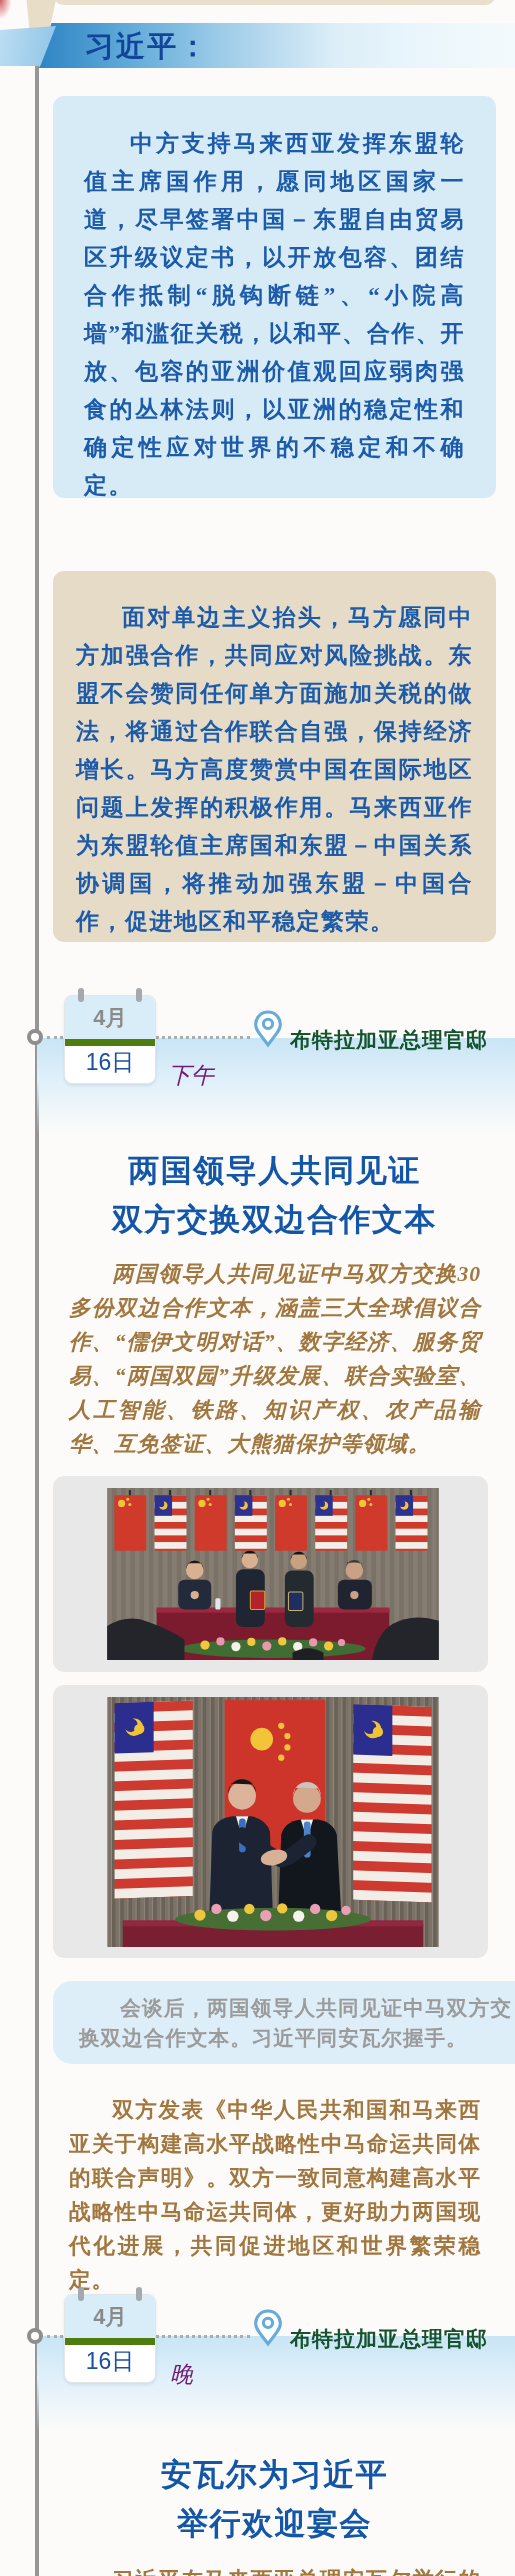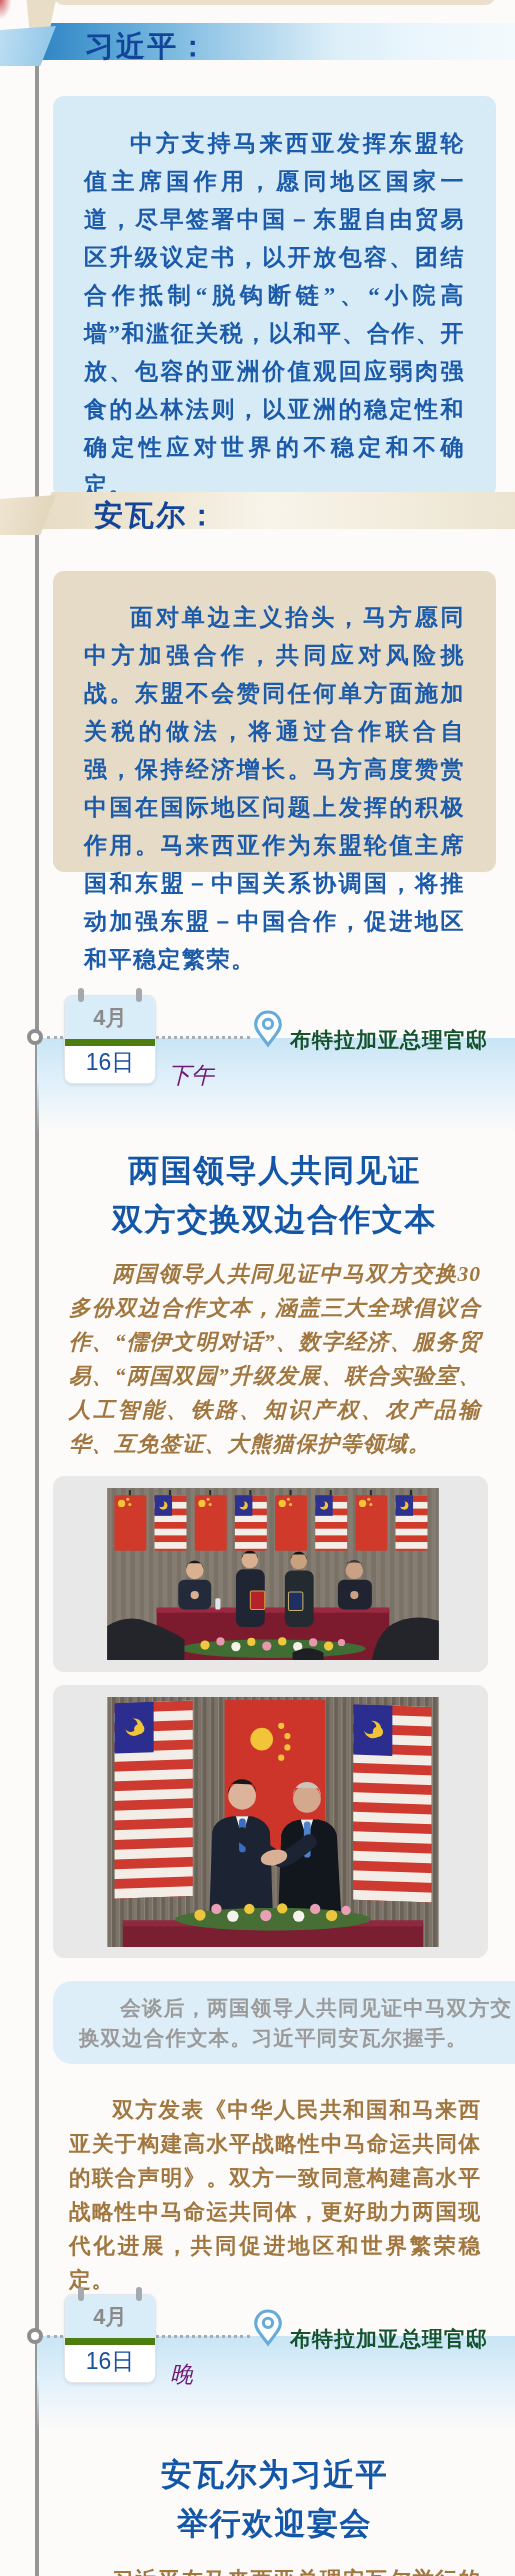--- a/index.html
+++ b/index.html
@@ -16,41 +16,41 @@
   .tl-node{width:8.2px;height:8.2px;border:4.6px solid #8e8e8e;border-radius:50%;
            background:#fff;left:27px;z-index:4;}
   
   .top-sliver{left:53px;top:-15.5px;width:443px;height:20.6px;background:#e9dfca;
               border-radius:0 0 11.3px 11.3px;z-index:2;}
   .top-wedge{left:24px;top:0;width:32px;height:40px;background:#e8ddc7;
              clip-path:polygon(8% 0,100% 0,72% 100%,20% 100%);z-index:2;}
   .top-red{left:0;top:0;width:11.3px;height:20.6px;
            background:radial-gradient(15.5px 26px at 0 0,#c5303acc,transparent 75%);z-index:2;}
   
-  .ribbon{left:0;width:515px;height:37px;z-index:3;}
+  .ribbon{left:0;width:515px;height:45px;z-index:3;}
   .ribbon .band{position:absolute;left:39px;top:0;right:0;bottom:0;
     clip-path:polygon(12.4px 0,100% 0,100% 100%,0 100%);}
   .ribbon.blue .band{background:linear-gradient(90deg,#2e84c4 0%,#5ea9d8 18%,#9ccbe8 38%,#dceef8 62%,#eaf6fc 80%,#f3fafd 100%);}
   .ribbon.beige .band{background:linear-gradient(90deg,#e7dcc5 0%,#efe7d4 25%,#f8f4ea 48%,#f3eedf 70%,#ece4d1 100%);}
   .ribbon .tail{position:absolute;left:0;top:3.1px;width:56px;height:40px;
     clip-path:polygon(0 10%,100% 0,72% 100%,0 100%);}
   .ribbon.blue .tail{background:linear-gradient(100deg,#bcdef2,#8fc4e6);}
   .ribbon.beige .tail{background:linear-gradient(100deg,#eee4d1,#e0d3b9);}
   .ribbon .spk{position:absolute;top:3.6px;font-family:"Liberation Serif",serif;
     font-weight:700;font-size:29px;color:#12459a;letter-spacing:2.1px;}
   .r1 .spk,.r3 .spk{left:85px;}
   .r2 .spk{left:94px;}
   .r1{top:23px;} .r2{top:492px;}
   
   .qbox{left:53px;width:443px;border-radius:11.3px;z-index:2;
         font-family:"Liberation Serif",serif;font-weight:600;color:#1c5ba9;
         font-size:23px;line-height:38px;text-align:justify;letter-spacing:1.5px;margin-top:9px;}
   .qbox p{margin:0;text-indent:2em;white-space:pre-line;}
   .q1{top:87px;height:402px;background:#d7ebf7;padding:29px 31px;box-sizing:border-box;}
-  .q2{top:562px;height:301px;background:#e6dbc6;padding:28px 31px;box-sizing:border-box;}
+  .q2{top:562px;height:371px;background:#e6dbc6;padding:28px 23px;box-sizing:border-box;}
   
   .fadeband{left:37px;width:478px;height:95px;z-index:1;
     background:linear-gradient(180deg,#c9e5f5 0%,#e0f0fa 45%,rgba(255,255,255,0) 100%);}
   .fb1{top:1038px;} .fb2{top:2336px;}
   .dots{height:0;border-top:3.1px dotted #a8adb2;z-index:2;}
   .d1{left:47px;top:1036px;width:203px;} .d2{left:47px;top:2335px;width:203px;}
   .n1{top:1029px;} .n2{top:2328px;}
   .cal{width:92px;height:89px;left:64px;background:#fff;border:1.5px solid #e2e6e9;
        border-radius:8.2px;box-sizing:border-box;overflow:hidden;z-index:5;
        box-shadow:0 1.5px 3.1px rgba(0,0,0,.08);}
@@ -105,25 +105,20 @@
   <div class="abs ribbon blue r1">
     <div class="band"></div>
     <div class="tail"></div>
     <div class="spk">习近平：</div>
   </div>
 
   <div class="abs qbox q1">
     <p>中方支持马来西亚发挥东盟轮值主席国作用，愿同地区国家一道，尽早签署中国－东盟自由贸易区升级议定书，以开放包容、团结合作抵制“脱钩断链”、“小院高墙”和滥征关税，以和平、合作、开放、包容的亚洲价值观回应弱肉强食的丛林法则，以亚洲的稳定性和确定性应对世界的不稳定和不确定。</p>
   </div>
 
-  <div class="abs ribbon beige r2">
-    <div class="band"></div>
-    <div class="tail"></div>
-    <div class="spk">安瓦尔：</div>
-  </div>
 
   <div class="abs qbox q2">
     <p>面对单边主义抬头，马方愿同中方加强合作，共同应对风险挑战。东盟不会赞同任何单方面施加关税的做法，将通过合作联合自强，保持经济增长。马方高度赞赏中国在国际地区问题上发挥的积极作用。马来西亚作为东盟轮值主席国和东盟－中国关系协调国，将推动加强东盟－中国合作，促进地区和平稳定繁荣。</p>
   </div>
 
   <div class="abs fadeband fb1"></div>
   <div class="abs dots d1"></div>
   <div class="abs tl-node n1"></div>
   <div class="abs cal c1">
     <div class="m">4月</div>

